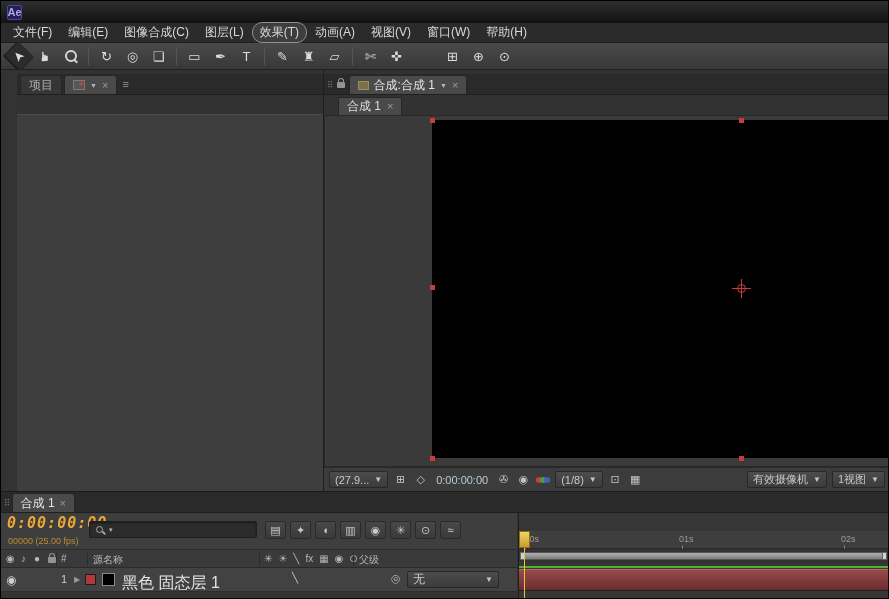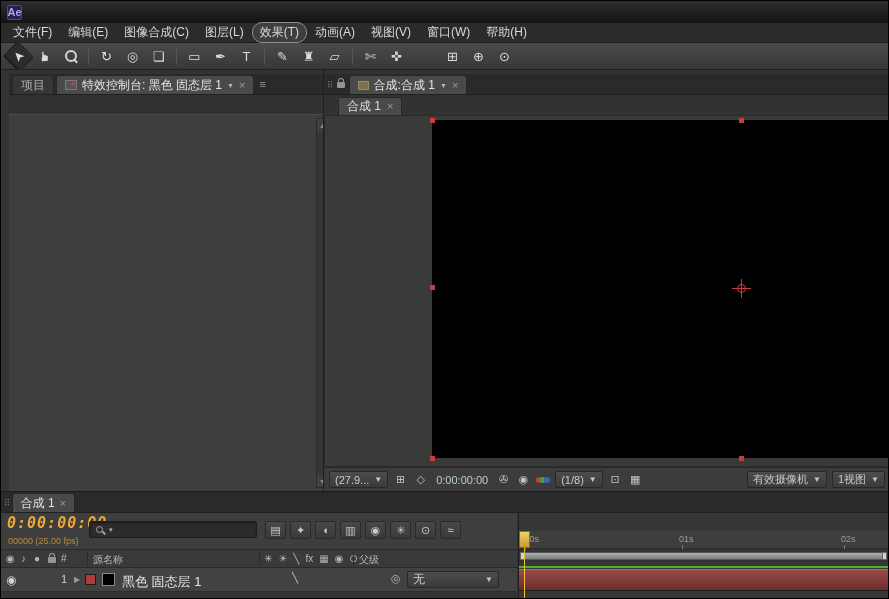--- a/index.html
+++ b/index.html
@@ -37,21 +37,21 @@
   .caret-md{font-size:8px;color:#c5c5c5}
   .grip{color:#707070;font-size:9px;letter-spacing:-1px;margin-bottom:4px}
   .pmenu{color:#9a9a9a;font-size:11px;margin:0 3px 4px 3px}
   .mini-lock{width:8px;height:6px;background:#949494;border-radius:1px;position:relative;margin:0 2px 6px 2px;display:inline-block}
   .mini-lock::before{content:"";position:absolute;left:1px;top:-4px;width:4px;height:4px;border:1.5px solid #949494;border-bottom:none;border-radius:3px 3px 0 0}
   .ec-icon{width:12px;height:10px;background:#565656;border:1px solid #7a7a7a;position:relative;display:inline-block}
   .ec-icon::after{content:"";position:absolute;right:1px;top:1px;width:4px;height:4px;background:#c04040;border-radius:50%}
   .comp-icon{width:11px;height:9px;background:#7d6f4a;border:1px solid #9c8c5e;display:inline-block}
 
   
-  #left-panel{position:absolute;left:8px;top:69px;width:322px;height:421px;background:#323232}
+  #left-panel{position:absolute;left:16px;top:69px;width:322px;height:421px;background:#323232}
   #lp-tabs{position:absolute;left:0;top:4px;width:100%}
   #lp-crumb{position:absolute;left:0;top:25px;width:100%;height:19px;background:#3a3a3a;border-bottom:1px solid #282828;display:flex;align-items:center;padding:0 8px;color:#cfcfcf}
   #lp-content{position:absolute;left:0;top:44px;right:0;bottom:0;background:#3e3e3e;border-top:1px solid #4a4a4a}
   .vscroll{position:absolute;right:2px;top:3px;width:13px;bottom:3px;background:#353535;border:1px solid #2b2b2b}
   .sarrow{position:absolute;left:0;width:100%;height:12px;background:#414141;color:#8d8d8d;font-size:7px;display:flex;align-items:center;justify-content:center}
   .sarrow.up{top:0}.sarrow.down{bottom:0}
   #main-divider{position:absolute;left:322px;top:69px;width:1px;height:421px;background:#1e1e1e}
 
   
   #comp-panel{position:absolute;left:323px;top:69px;width:566px;height:421px;background:#323232}
@@ -155,21 +155,20 @@
     <span class="tool">⊙</span>
   </div>
 
   <div id="left-panel">
     <div id="lp-tabs" class="tabstrip">
       <div class="tab">
         <span>项目</span>
       </div>
       <div class="tab active">
         <span class="ec-icon"></span>
-        <span>特效控制台: 黑色 固态层 1</span>
         <span class="caret">▼</span>
         <span class="x">×</span>
       </div>
       <span class="pmenu">≡</span>
     </div>
     <div id="lp-content">
       <div class="vscroll">
         <span class="sarrow up">▲</span>
         <span class="sarrow down">▼</span>
       </div>
@@ -294,21 +293,21 @@
           <span class="hsep" style="left:352px"></span>
           <span class="abs" style="left:358px;top:3px">父级</span>
         </div>
 
         <div id="tl-row">
           <span class="abs" style="left:5px;top:5px;color:#d0d0d0">◉</span>
           <span class="abs" style="left:60px;top:5px;font-size:11px">1</span>
           <span class="abs" style="left:73px;top:7px;font-size:8px;color:#999">▶</span>
           <span class="label-chip"></span>
           <span class="solid-chip"></span>
-          <span class="abs" style="left:121px;top:5px;font-size:13px;color:#e2e2e2">黑色 固态层 1</span>
+          <span class="abs" style="left:121px;top:5px;font-size:16px;color:#e2e2e2">黑色 固态层 1</span>
           <span class="abs" style="left:291px;top:4px;font-size:10px">╲</span>
           <span class="abs" style="left:390px;top:4px;font-size:11px;color:#b8b8b8">◎</span>
           <span class="dd parent-dd">
             <span>无</span>
             <span class="caret-md">▼</span>
           </span>
         </div>
       </div>
 
       <div id="tl-right">

